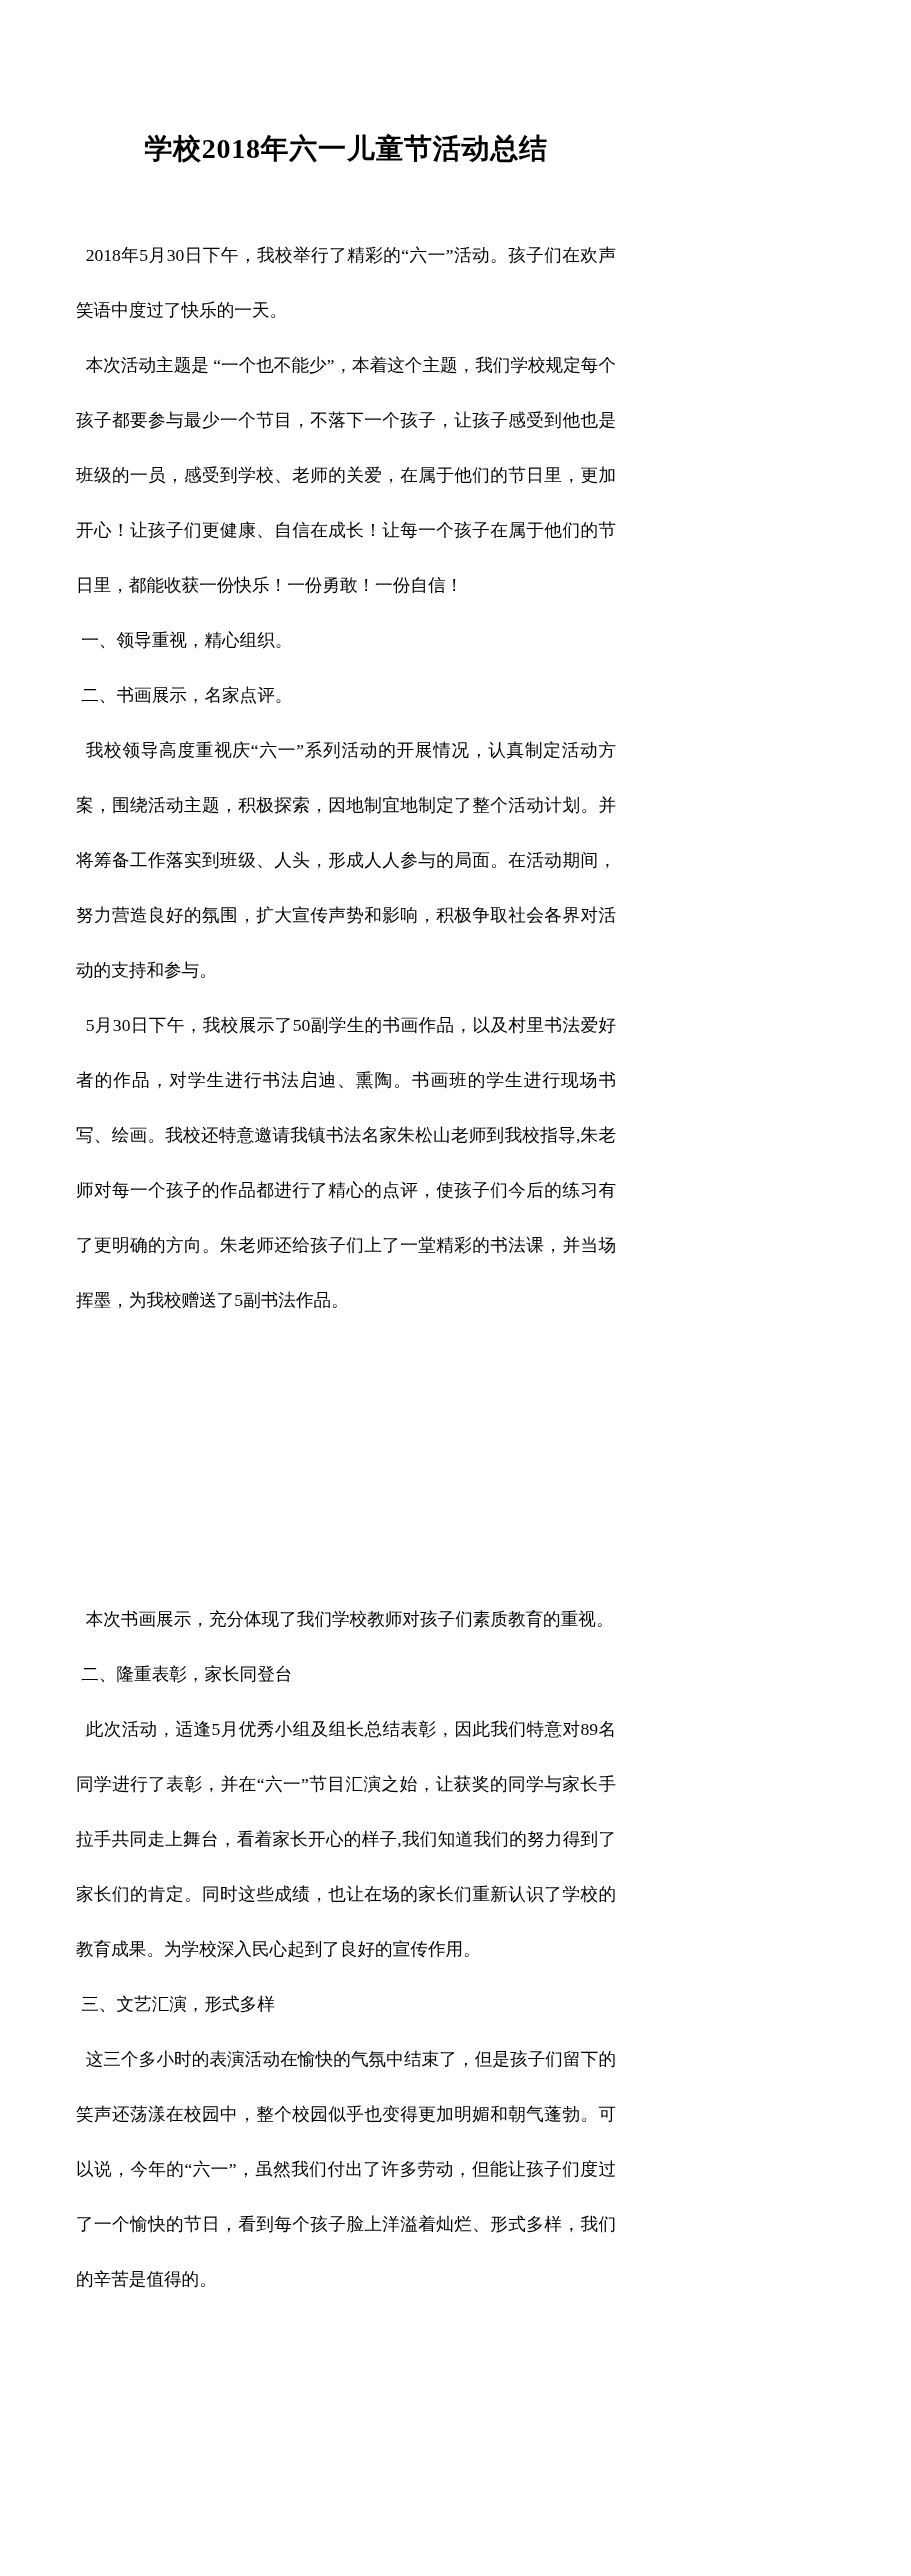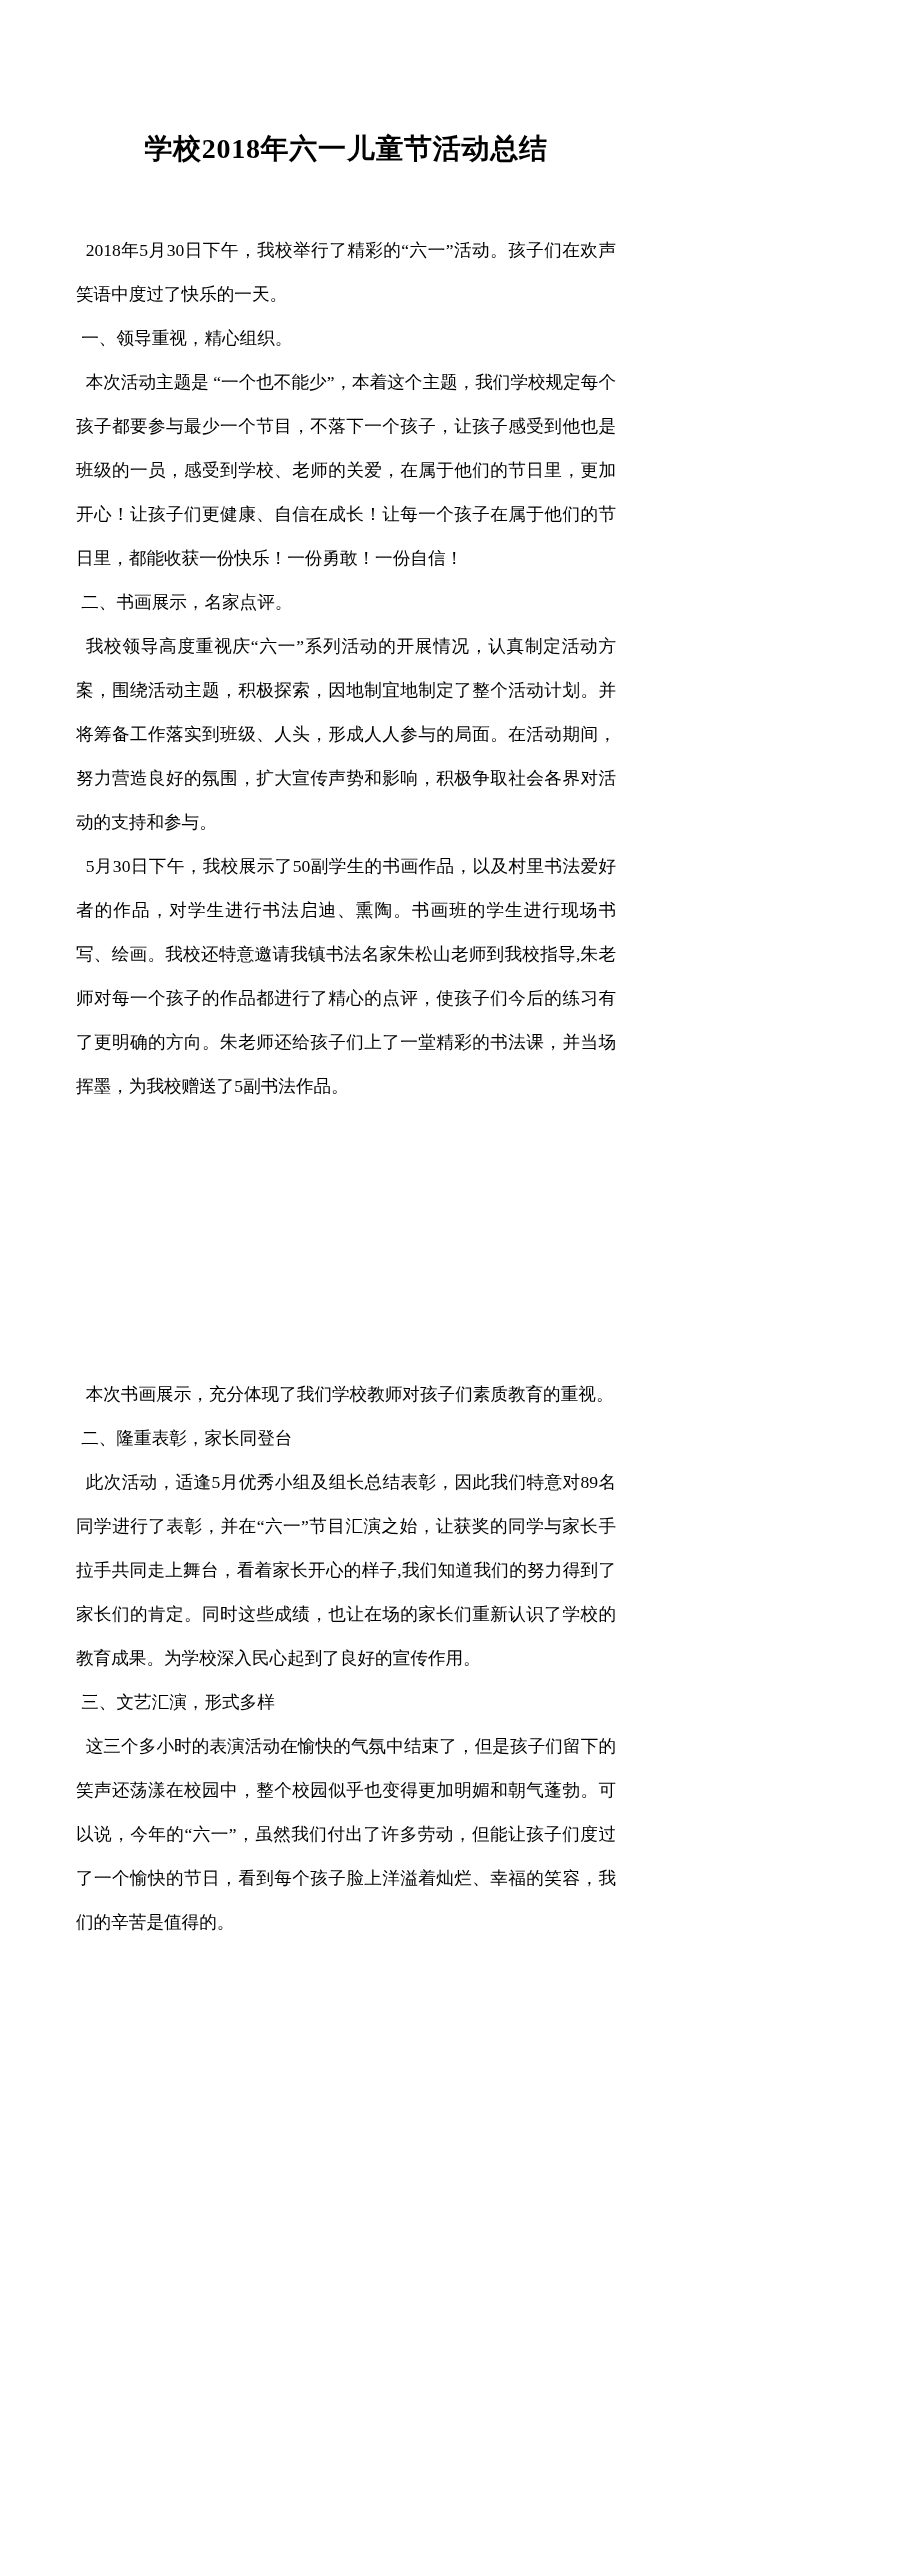--- a/index.html
+++ b/index.html
@@ -23,21 +23,21 @@
   .doc-title {
     font-size: 28px;
     font-weight: bold;
     text-align: center;
     line-height: 63px;
     margin: 0 0 48px 0;
     letter-spacing: 0.7px;
   }
   .para {
     font-size: 17.6px;
-    line-height: 44px;
+    line-height: 55px;
     text-align: justify;
     text-align-last: left;
     text-indent: 0.55em;
     margin: 0;
   }
   .para.heading {
     text-indent: 0.3em;
   }
   .para.continuation {
     text-indent: 0;
@@ -48,39 +48,39 @@
 </style>
 </head>
 <body>
 
 <div class="page">
 
   <h1 class="doc-title">学校2018年六一儿童节活动总结</h1>
 
   <p class="para">2018年5月30日下午，我校举行了精彩的“六一”活动。孩子们在欢声笑语中度过了快乐的一天。</p>
 
+  <p class="para">本次活动主题是 “一个也不能少”，本着这个主题，我们学校规定每个孩子都要参与最少一个节目，不落下一个孩子，让孩子感受到他也是班级的一员，感受到学校、老师的关爱，在属于他们的节日里，更加开心！让孩子们更健康、自信在成长！让每一个孩子在属于他们的节日里，都能收获一份快乐！一份勇敢！一份自信！</p>
+
   <p class="para heading">一、领导重视，精心组织。</p>
-
-  <p class="para">本次活动主题是 “一个也不能少”，本着这个主题，我们学校规定每个孩子都要参与最少一个节目，不落下一个孩子，让孩子感受到他也是班级的一员，感受到学校、老师的关爱，在属于他们的节日里，更加开心！让孩子们更健康、自信在成长！让每一个孩子在属于他们的节日里，都能收获一份快乐！一份勇敢！一份自信！</p>
 
   <p class="para heading">二、书画展示，名家点评。</p>
 
   <p class="para">我校领导高度重视庆“六一”系列活动的开展情况，认真制定活动方案，围绕活动主题，积极探索，因地制宜地制定了整个活动计划。并将筹备工作落实到班级、人头，形成人人参与的局面。在活动期间，努力营造良好的氛围，扩大宣传声势和影响，积极争取社会各界对活动的支持和参与。</p>
 
   <p class="para">5月30日下午，我校展示了50副学生的书画作品，以及村里书法爱好者的作品，对学生进行书法启迪、熏陶。书画班的学生进行现场书写、绘画。我校还特意邀请我镇书法名家朱松山老师到我校指导,朱老师对每一个孩子的作品都进行了精心的点评，使孩子们今后的练习有了更明确的方向。朱老师还给孩子们上了一堂精彩的书法课，并当场挥墨，为我校赠送了5副书法作品。</p>
 
 
   <div class="page-break-gap"></div>
 
 
   <p class="para">本次书画展示，充分体现了我们学校教师对孩子们素质教育的重视。</p>
 
   <p class="para heading">二、隆重表彰，家长同登台</p>
 
   <p class="para">此次活动，适逢5月优秀小组及组长总结表彰，因此我们特意对89名同学进行了表彰，并在“六一”节目汇演之始，让获奖的同学与家长手拉手共同走上舞台，看着家长开心的样子,我们知道我们的努力得到了家长们的肯定。同时这些成绩，也让在场的家长们重新认识了学校的教育成果。为学校深入民心起到了良好的宣传作用。</p>
 
   <p class="para heading">三、文艺汇演，形式多样</p>
 
 
-  <p class="para">这三个多小时的表演活动在愉快的气氛中结束了，但是孩子们留下的笑声还荡漾在校园中，整个校园似乎也变得更加明媚和朝气蓬勃。可以说，今年的“六一”，虽然我们付出了许多劳动，但能让孩子们度过了一个愉快的节日，看到每个孩子脸上洋溢着灿烂、幸福的笑容，我们的辛苦是值得的。</p>
+  <p class="para">这三个多小时的表演活动在愉快的气氛中结束了，但是孩子们留下的笑声还荡漾在校园中，整个校园似乎也变得更加明媚和朝气蓬勃。可以说，今年的“六一”，虽然我们付出了许多劳动，但能让孩子们度过了一个愉快的节日，看到每个孩子脸上洋溢着灿烂、形式多样，我们的辛苦是值得的。</p>
 
 </div>
 
 
 </body></html>

